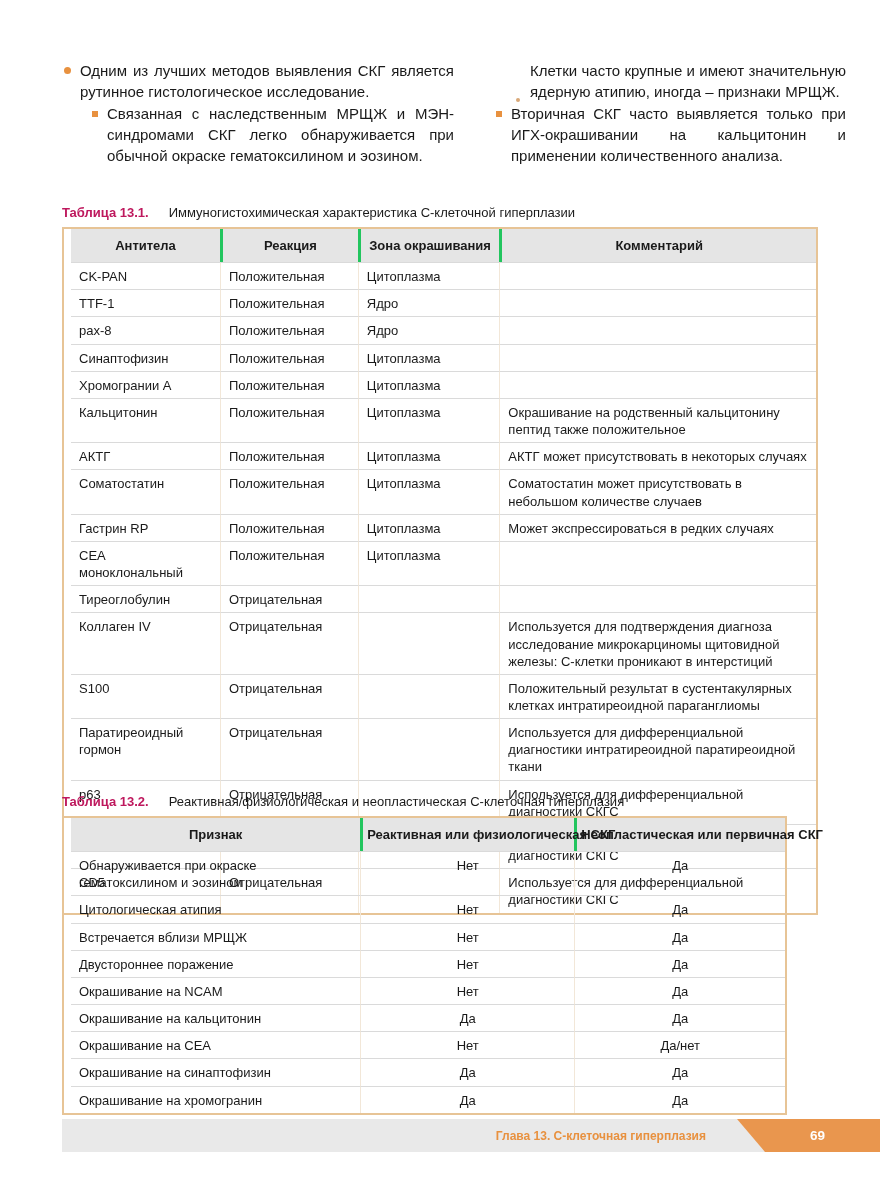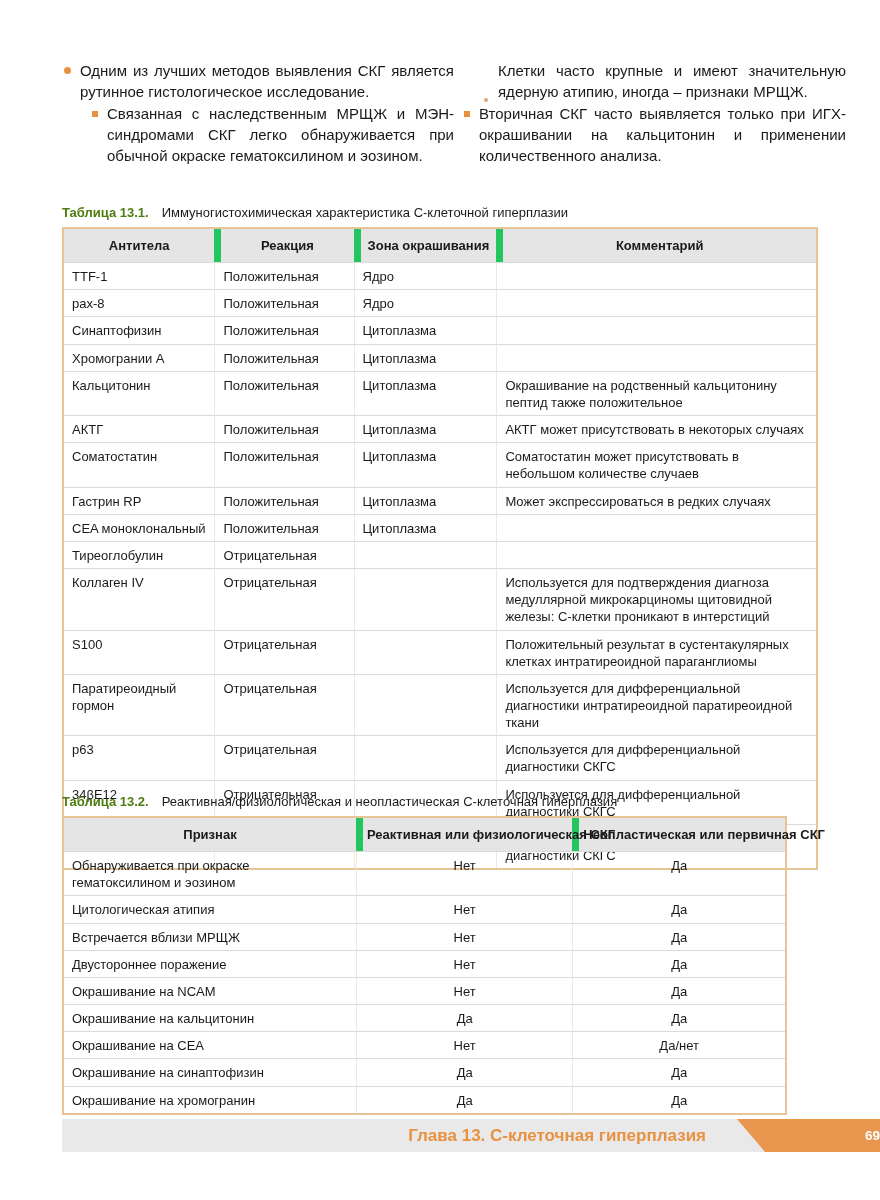--- a/index.html
+++ b/index.html
@@ -7,71 +7,71 @@
   body {
     width:880px; height:1200px; position:relative;
     font-family:"Liberation Sans","DejaVu Sans",sans-serif;
     color:#1a1a1a;
   }
   .page { position:absolute; inset:0; background:#ffffff; overflow:hidden; }
 
   
   .intro {
     position:absolute; top:60px; left:62px; width:784px;
-    display:flex; gap:10px;
+    display:flex; gap:42px;
   }
   .intro-col { width:392px; }
   .intro-col.right { flex:1; }
   .li { display:flex; align-items:flex-start; margin-bottom:1px; }
   .li .txt { text-align:justify; font-size:15px; line-height:1.4; }
   .mk { flex:0 0 auto; display:inline-block; }
   .mk1 { width:7px; height:7px; border-radius:50%; background:#e8913f; margin:7px 9px 0 2px; }
   .mk2 { width:6px; height:6px; background:#e8913f; margin:8px 9px 0 0; }
   .mk3 { width:4px; height:4px; border-radius:50%; background:#d9a878; margin:9px 10px 0 0; }
   .ind30 { margin-left:30px; }
   .ind20 { margin-left:20px;align-items:flex-end; }
 
   
   .section-t1 { position:absolute; top:205px; left:62px; width:756px; }
   .section-t2 { position:absolute; top:794px; left:62px; width:725px; }
   .tbl-title { font-size:13px; margin-bottom:7px; }
-  .tbl-label { color:#4d7c0f; font-weight:bold; margin-right:13px; }
+  .tbl-label { color:#be185d; font-weight:bold; margin-right:20px; }
 
   table {
     width:100%; table-layout:fixed;
     border-collapse:separate; border-spacing:0;
     border:2px solid #e7c496;
-    font-size:13px; line-height:1.32;
+    font-size:13px; line-height:1.32;padding-left:7px;
   }
   thead th {
     background:#e5e5e5; font-weight:bold; text-align:center;
     padding:8px 4px; font-size:13px;
   }
-  thead th + th { border-left:7px solid #22c55e; }
+  thead th + th { border-left:3px solid #22c55e; }
   tbody td {
     padding:5px 8px 4px; vertical-align:top;
     border-top:1px solid #dadada;
   }
   tbody td + td { border-left:1px solid #f2e7d8; }
   .t2 tbody td:nth-child(2), .t2 tbody td:nth-child(3) { text-align:center; }
   .t2 thead th { white-space:nowrap; }
 
   
   .footer-bar {
     position:absolute; top:1119px; left:62px; right:0; height:33px;
     background:#e9e9e9;
     display:flex; align-items:center; justify-content:flex-end;
     padding-right:174px;
   }
-  .footer-chapter { color:#e8913f; font-weight:bold; font-size:17px; }
+  .footer-chapter { color:#e8913f; font-weight:bold; font-size:12px; }
   .footer-page {
     position:absolute; top:1119px; right:0; width:143px; height:33px;
     background:#e9964e; color:#ffffff; font-weight:bold; font-size:13.5px;
     clip-path:polygon(0 0, 100% 0, 100% 100%, 19.6% 100%);
-    display:flex; align-items:center; justify-content:flex-end;
+    display:flex; align-items:center; justify-content:center;
     padding-left:18px;
   }
 </style>
 </head>
 <body>
 
 <div class="page">
 
   <div class="intro">
     <div class="intro-col">
@@ -110,20 +110,26 @@
       <thead>
           <tr>
             <th>Антитела</th>
             <th>Реакция</th>
             <th>Зона окрашивания</th>
             <th>Комментарий</th>
           </tr>
         </thead>
       <tbody>
           <tr>
+            <td>CK-PAN</td>
+            <td>Положительная</td>
+            <td>Цитоплазма</td>
+            <td></td>
+          </tr>
+          <tr>
             <td>TTF-1</td>
             <td>Положительная</td>
             <td>Ядро</td>
             <td></td>
           </tr>
           <tr>
             <td>pax-8</td>
             <td>Положительная</td>
             <td>Ядро</td>
             <td></td>
@@ -173,21 +179,21 @@
           <tr>
             <td>Тиреоглобулин</td>
             <td>Отрицательная</td>
             <td></td>
             <td></td>
           </tr>
           <tr>
             <td>Коллаген IV</td>
             <td>Отрицательная</td>
             <td></td>
-            <td>Используется для подтверждения диагноза медуллярной микрокарциномы щитовидной железы: С-клетки проникают в интерстиций</td>
+            <td>Используется для подтверждения диагноза исследование микрокарциномы щитовидной железы: С-клетки проникают в интерстиций</td>
           </tr>
           <tr>
             <td>S100</td>
             <td>Отрицательная</td>
             <td></td>
             <td>Положительный результат в сустентакулярных клетках интратиреоидной параганглиомы</td>
           </tr>
           <tr>
             <td>Паратиреоидный гормон</td>
             <td>Отрицательная</td>

